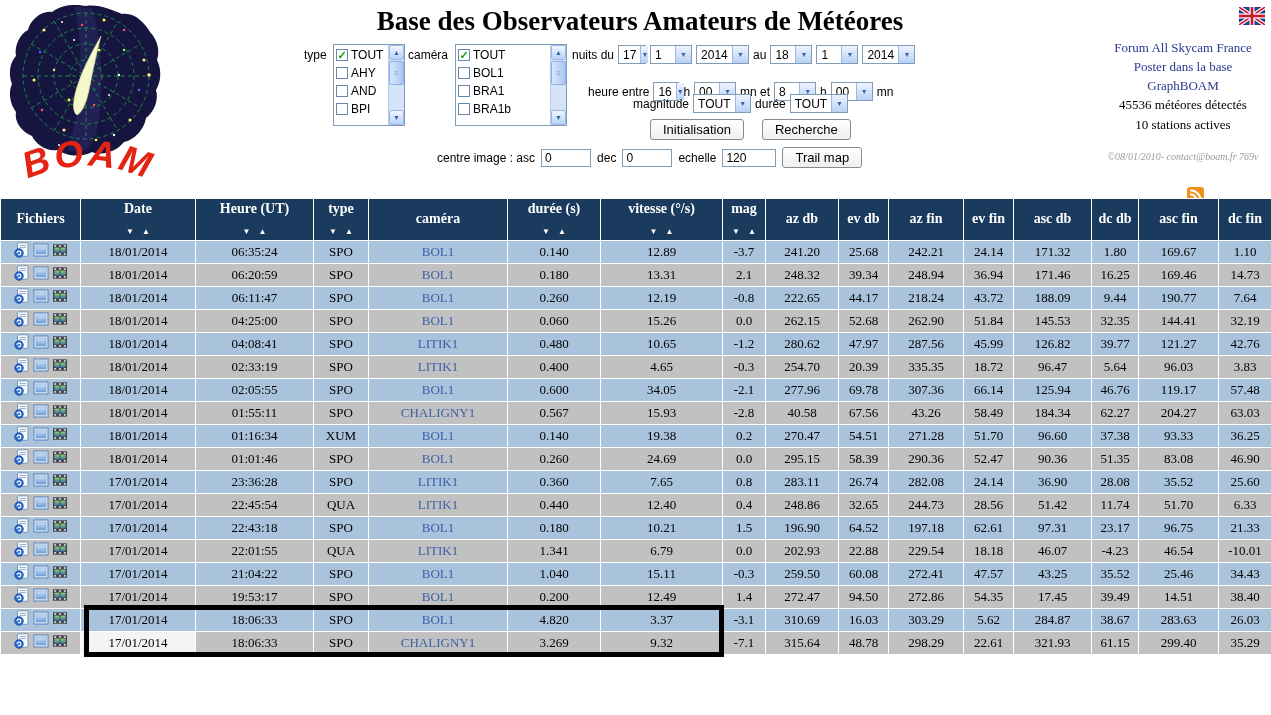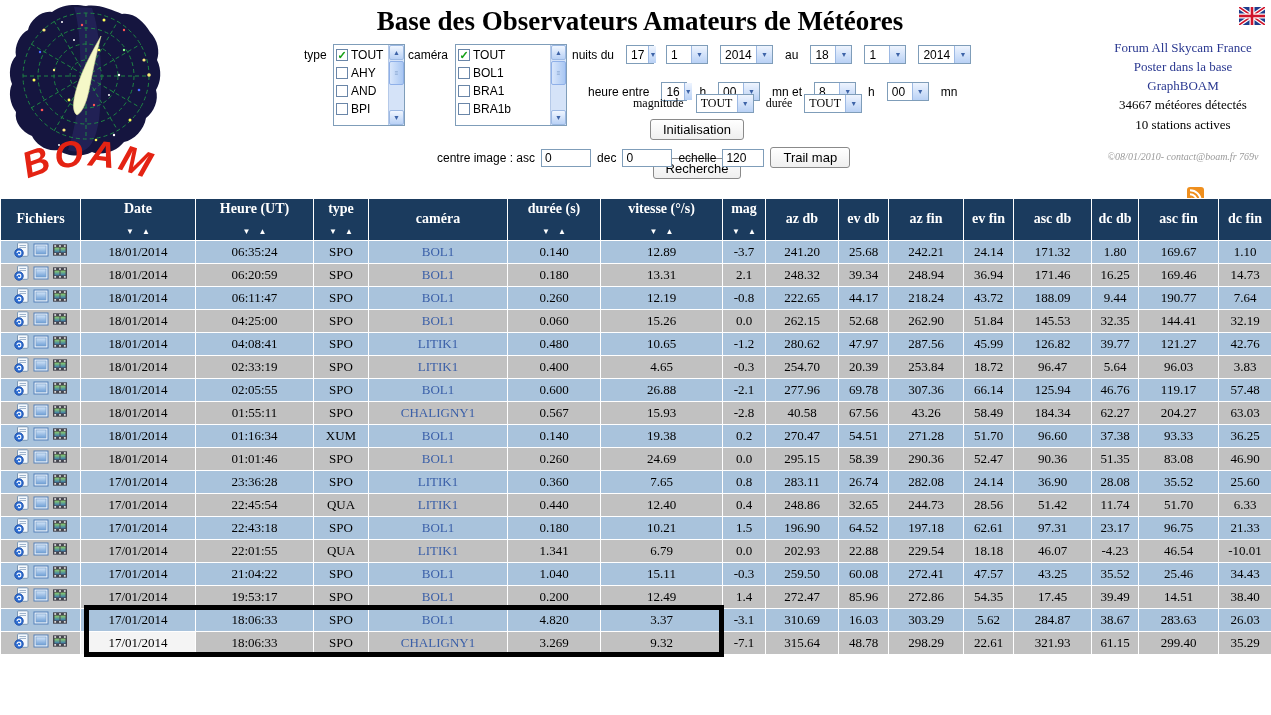--- a/index.html
+++ b/index.html
@@ -34,21 +34,21 @@
         color:#7d9cc9; font-size:6px; line-height:22px; text-align:center; }
 
   
   .xp-select { display:inline-flex; align-items:center; border:1px solid #7f9db9;
         background:#fff; height:19px; font-size:12px; vertical-align:middle; }
   .xp-select .val { flex:1; padding:0 4px; text-align:left; }
   .xp-select .btn { width:16px; height:17px; display:flex; align-items:center; justify-content:center;
         background:linear-gradient(#eef4fe,#b9d1f5); border-left:1px solid #9db9e3;
         color:#3e64a8; font-size:7px; }
 
-  .frow { display:flex; align-items:center; gap:12px; white-space:nowrap; }
+  .frow { display:flex; align-items:center; gap:4px; white-space:nowrap; }
 
   .xp-button { border:1px solid #8a8a8a; border-radius:3px; height:21px;
         background:linear-gradient(#ffffff,#efefef); padding:0 12px;
         font:13px "Liberation Sans", sans-serif; color:#000; }
   .xp-input { border:1px solid #7f9db9; height:18px; font:12px "Liberation Sans", sans-serif;
         padding:0 3px; }
 
   
   .right-col { left:1096px; top:38px; width:174px; text-align:center;
         font-family:"Liberation Serif", serif; }
@@ -235,63 +235,63 @@
       <span class="btn">▼</span>
     </span>
   <span class="flabel">h</span>
   <span class="xp-select" style="width:42px">
       <span class="val">00</span>
       <span class="btn">▼</span>
     </span>
   <span class="flabel">mn</span>
 </div>
 
-<div class="abs frow" style="left:633px; top:94px;font-family:Liberation Serif, serif;">
+<div class="abs frow" style="left:633px; top:94px;">
   <span class="flabel">magnitude</span>
   <span class="xp-select" style="width:58px">
       <span class="val">TOUT</span>
       <span class="btn">▼</span>
     </span>
   <span class="flabel">durée</span>
   <span class="xp-select" style="width:58px">
       <span class="val">TOUT</span>
       <span class="btn">▼</span>
     </span>
 </div>
 
-<div class="abs frow" style="left:650px; top:119px; gap:18px;flex-direction:column;">
+<div class="abs frow" style="left:650px; top:119px; gap:18px;">
   <button class="xp-button">Initialisation</button>
   <button class="xp-button">Recherche</button>
 </div>
 
 <div class="abs frow" style="left:437px; top:147px; gap:6px;">
   <span class="flabel">centre image : asc</span>
   <input class="xp-input" style="width: 50px;" value="0">
   <span class="flabel">dec</span>
   <input class="xp-input" style="width: 50px;" value="0">
   <span class="flabel">echelle</span>
-  <input class="xp-input" style="width: 42px;" value="120">
+  <input class="xp-input" style="width: 54px;" value="120">
   <button class="xp-button">Trail map</button>
 </div>
 
 <svg class="abs flag" width="26" height="18" viewBox="0 0 26 18">
   <rect width="26" height="18" fill="#1d3c8c"></rect>
   <path d="M0,0 L26,18 M26,0 L0,18" stroke="#fff" stroke-width="4"></path>
   <path d="M0,0 L26,18 M26,0 L0,18" stroke="#cf142b" stroke-width="1.6"></path>
   <rect x="10.5" width="5" height="18" fill="#fff"></rect>
     <rect y="6.5" width="26" height="5" fill="#fff"></rect>
   <rect x="11.7" width="2.6" height="18" fill="#cf142b"></rect>
     <rect y="7.7" width="26" height="2.6" fill="#cf142b"></rect>
 </svg>
 
 <div class="abs right-col">
   <span class="lnk">Forum All Skycam France</span>
   <span class="lnk">Poster dans la base</span>
   <span class="lnk">GraphBOAM</span>
-  <div class="stat">34667 météores détectés</div>
+  <div class="stat">45536 météores détectés</div>
   <div class="stat">10 stations actives</div>
   <div class="copyright">©08/01/2010- contact@boam.fr 769v</div>
 </div>
 
 <svg class="abs rss" width="17" height="17" viewBox="0 0 17 17">
   <rect width="17" height="17" rx="3" fill="#ef8f1e"></rect>
   <circle cx="4.6" cy="12.6" r="1.9" fill="#fff"></circle>
   <path d="M3 7.2 a6.8 6.8 0 0 1 6.8 6.8" stroke="#fff" stroke-width="2" fill="none"></path>
   <path d="M3 3.2 a10.8 10.8 0 0 1 10.8 10.8" stroke="#fff" stroke-width="2" fill="none"></path>
 </svg>
@@ -697,21 +697,21 @@
 </td>
           <td>18/01/2014</td>
           <td>02:33:19</td>
           <td>SPO</td>
           <td class="camera-cell">LITIK1</td>
           <td>0.400</td>
           <td>4.65</td>
           <td>-0.3</td>
           <td>254.70</td>
           <td>20.39</td>
-          <td>253.84</td>
+          <td>335.35</td>
           <td>18.72</td>
           <td>96.47</td>
           <td>5.64</td>
           <td>96.03</td>
           <td>3.83</td>
         </tr>
         <tr class="r-blue">
           <td>
   <span class="icon-wrap">
     <svg width="16" height="16" viewBox="0 0 16 16">
@@ -749,21 +749,21 @@
       <rect x="2.5" y="5.6" width="5" height="4.8" fill="url(#g2)"></rect>
       <rect x="8.5" y="5.6" width="5" height="4.8" fill="url(#g2)"></rect>
     </svg>
   </span>
 </td>
           <td>18/01/2014</td>
           <td>02:05:55</td>
           <td>SPO</td>
           <td class="camera-cell">BOL1</td>
           <td>0.600</td>
-          <td>26.88</td>
+          <td>34.05</td>
           <td>-2.1</td>
           <td>277.96</td>
           <td>69.78</td>
           <td>307.36</td>
           <td>66.14</td>
           <td>125.94</td>
           <td>46.76</td>
           <td>119.17</td>
           <td>57.48</td>
         </tr>
@@ -1256,21 +1256,21 @@
   </span>
 </td>
           <td>17/01/2014</td>
           <td>19:53:17</td>
           <td>SPO</td>
           <td class="camera-cell">BOL1</td>
           <td>0.200</td>
           <td>12.49</td>
           <td>1.4</td>
           <td>272.47</td>
-          <td>85.96</td>
+          <td>94.50</td>
           <td>272.86</td>
           <td>54.35</td>
           <td>17.45</td>
           <td>39.49</td>
           <td>14.51</td>
           <td>38.40</td>
         </tr>
         <tr class="r-blue">
           <td>
   <span class="icon-wrap">

